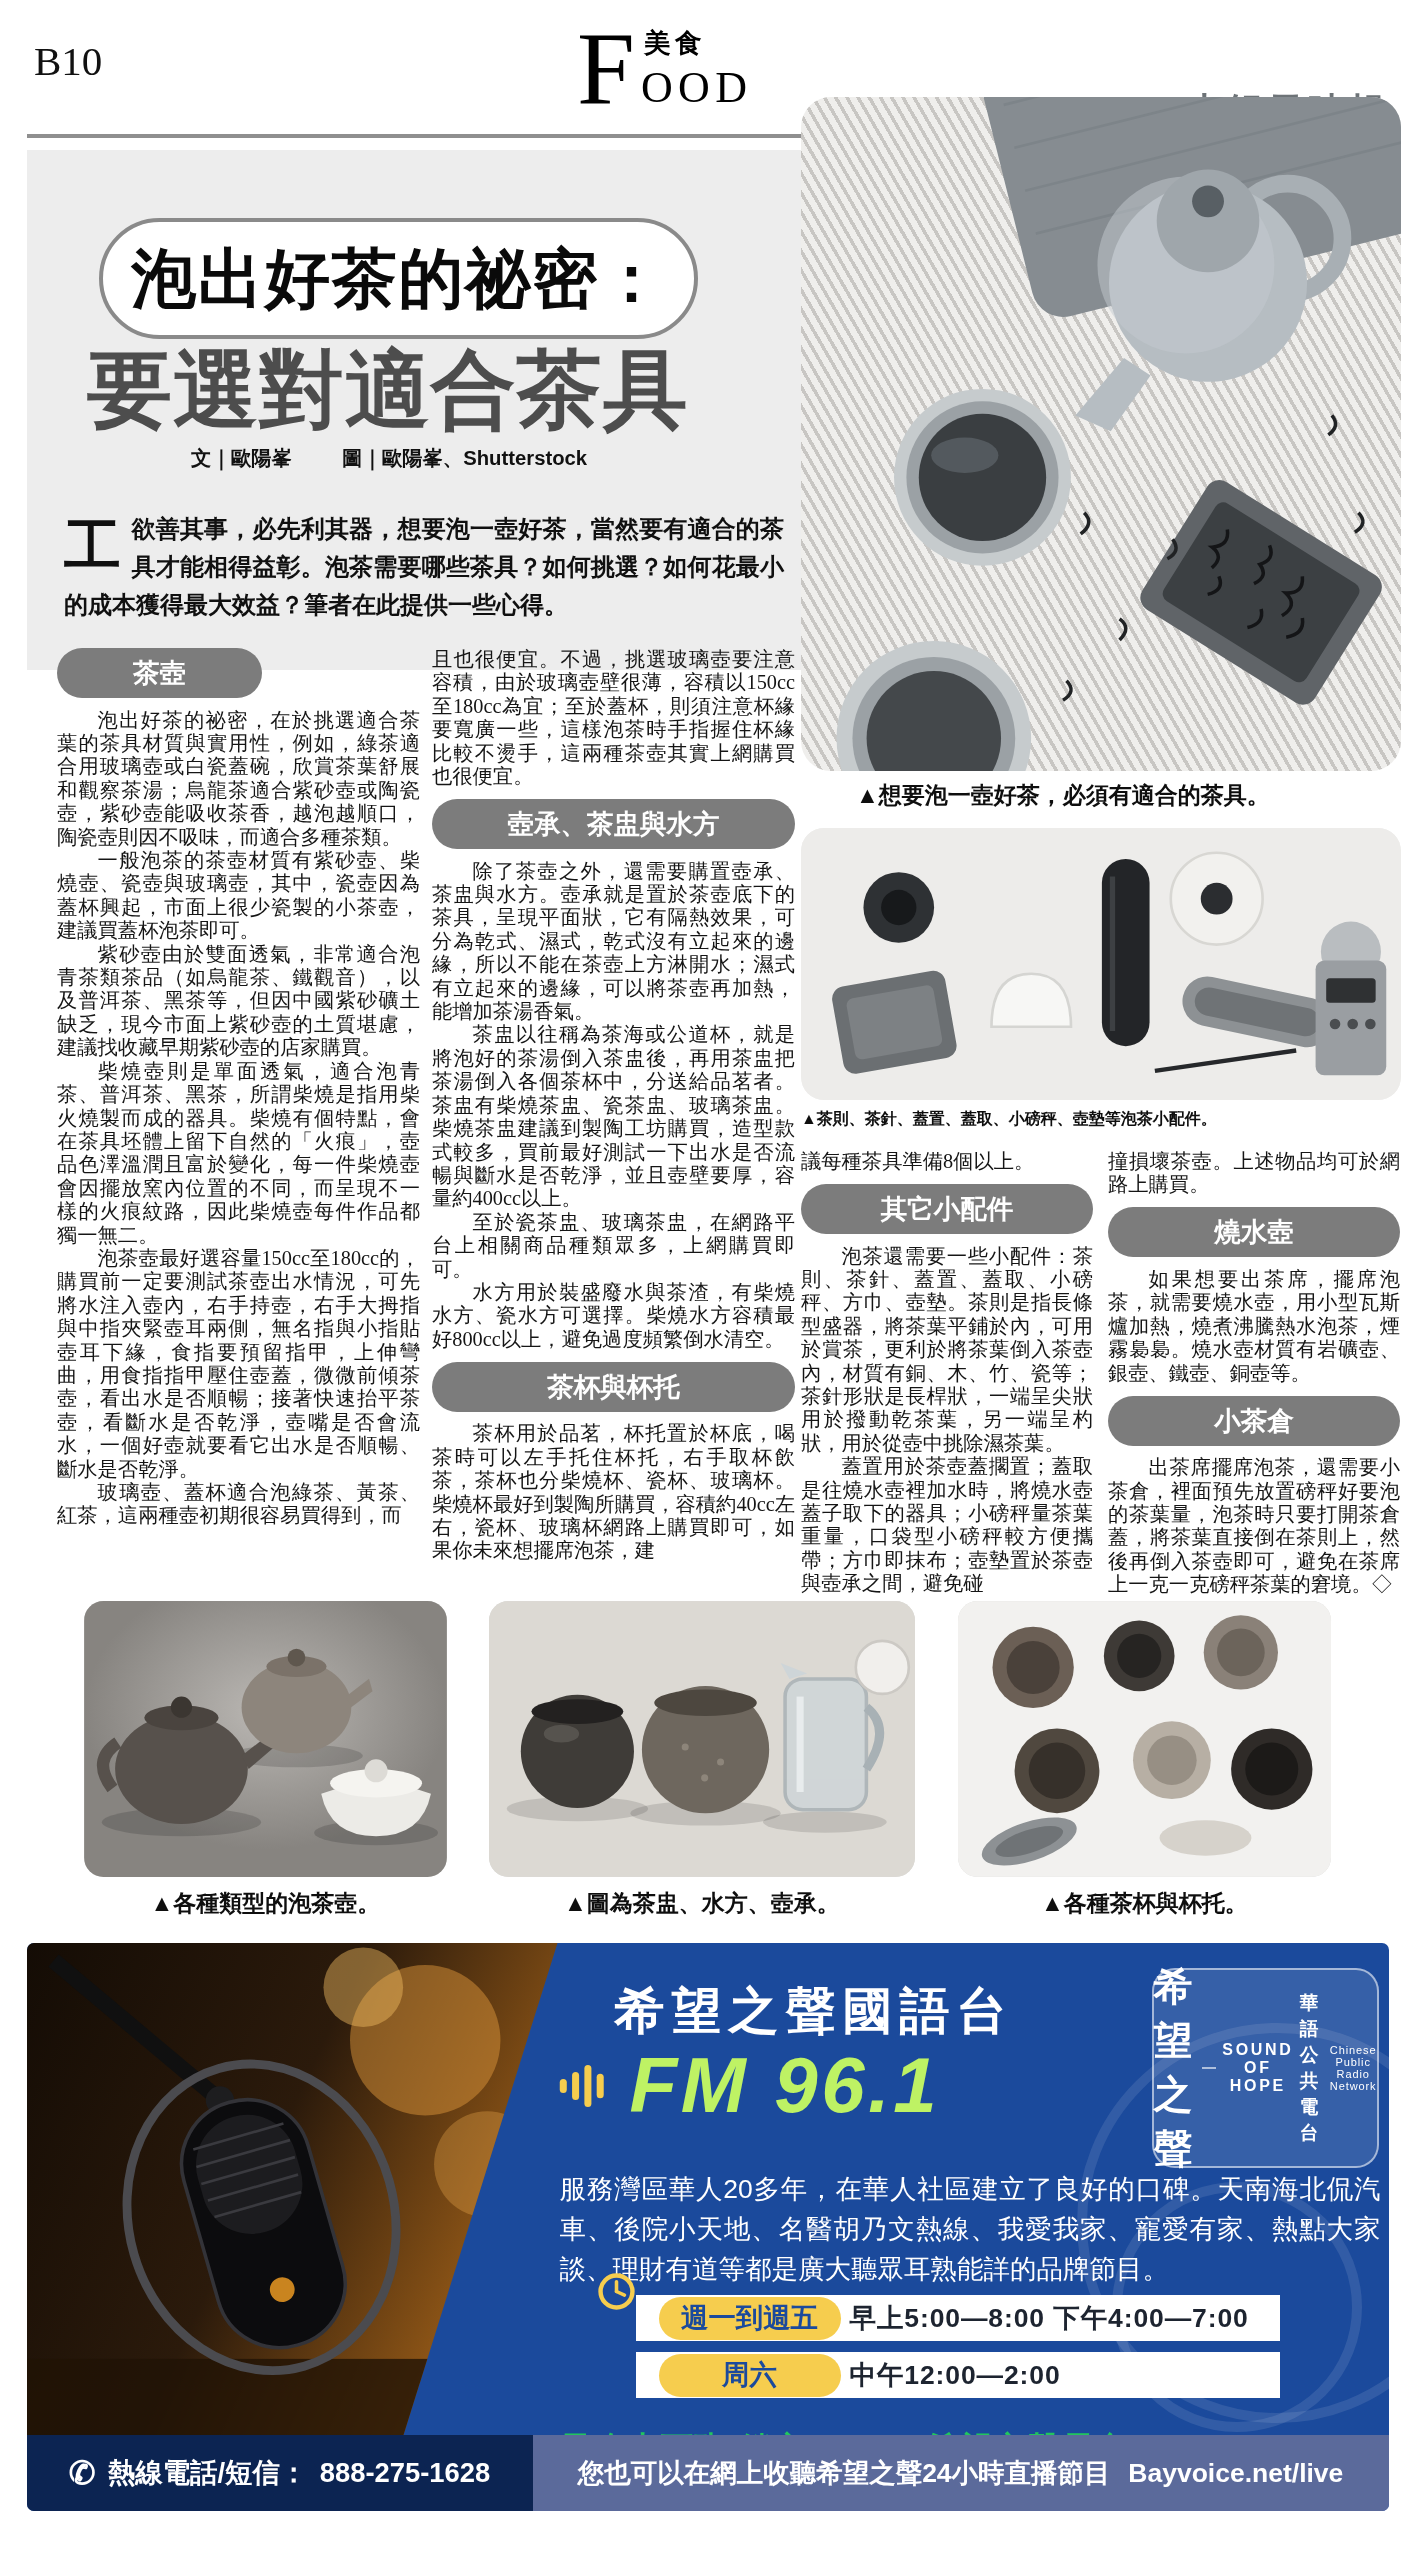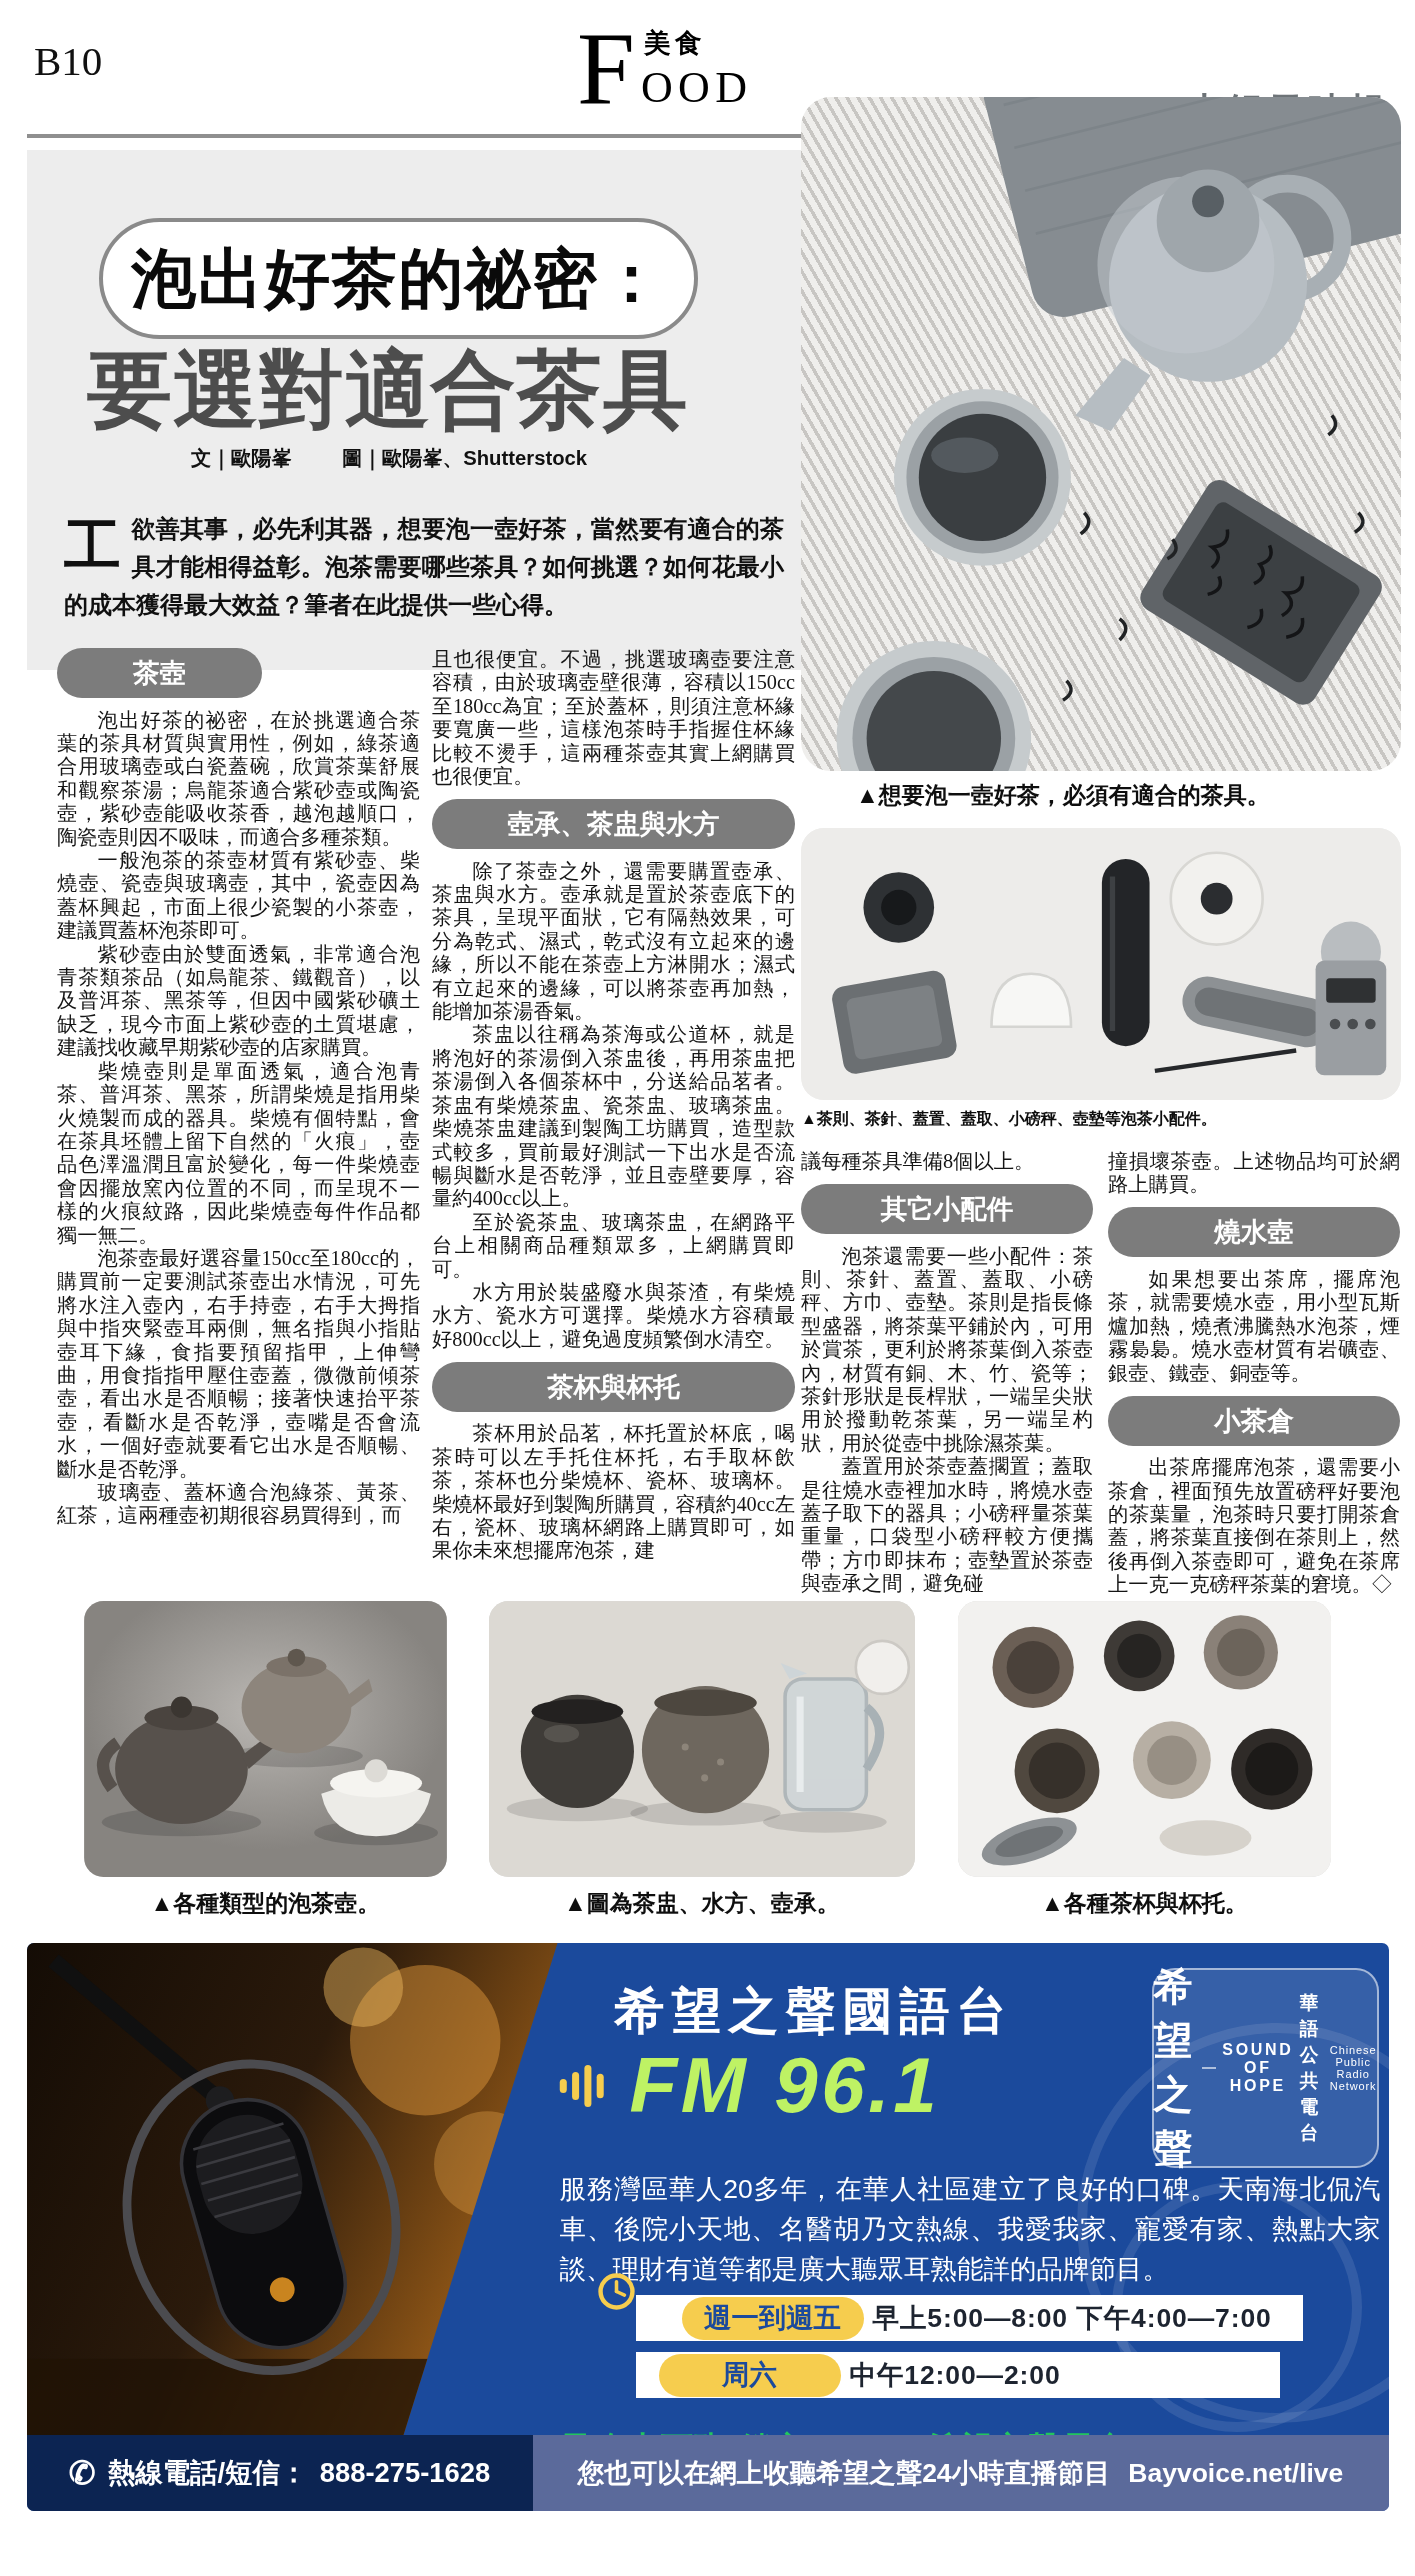--- a/index.html
+++ b/index.html
@@ -78,21 +78,21 @@
       font-family:"Liberation Sans",sans-serif;text-align:center;}
   #ad-logo .l-cn{font-size:39px;font-weight:900;letter-spacing:3.5px;}
   #ad-logo .l-div{width:78%;height:1.8px;background:rgba(255,255,255,0.6);}
   #ad-logo .l-en{font-size:16px;font-weight:bold;letter-spacing:2.7px;}
   #ad-logo .l-sub{font-size:18.6px;font-weight:bold;letter-spacing:5.3px;}
   #ad-logo .l-sub-en{font-size:11px;letter-spacing:0.9px;}
   #ad-desc{position:absolute;left:533px;top:226px;width:821px;color:#fff;font-size:26.5px;
       line-height:40px;text-align:justify;font-family:"Liberation Sans",sans-serif;font-weight:500;}
   .sched{position:absolute;left:609px;width:644px;height:46px;background:#fff;display:flex;
       align-items:center;font-family:"Liberation Sans",sans-serif;}
-  #sched1{top:352px;padding-left:23px;} #sched2{top:409px;}
+  #sched1{top:352px;} #sched2{top:409px;}
   .sched .pill{margin-left:23px;width:182px;text-align:center;background:#f6cd4e;color:#1b4a9c;
       font-size:27.4px;font-weight:900;border-radius:884px;padding:3.5px 0;}
   .sched .time{margin-left:9px;color:#1d2430;font-size:26.5px;font-weight:800;letter-spacing:0.9px;}
   #clock{position:absolute;left:570px;top:329px;}
   #ad-tagline{position:absolute;left:533px;top:484px;width:796px;text-align:left;color:#22c55e;
       font:900 32px "Liberation Sans",sans-serif;letter-spacing:1.8px;}
   #ad-strip{position:absolute;left:0;bottom:0;width:1362px;height:76px;display:flex;z-index:3;}
   #strip-left{width:506px;background:#0c2452;display:flex;align-items:center;justify-content:center;
       gap:12.4px;color:#fff;font:800 27.4px "Liberation Sans",sans-serif;}
   #strip-right{flex:1;background:#5b6a9b;display:flex;align-items:center;justify-content:center;

